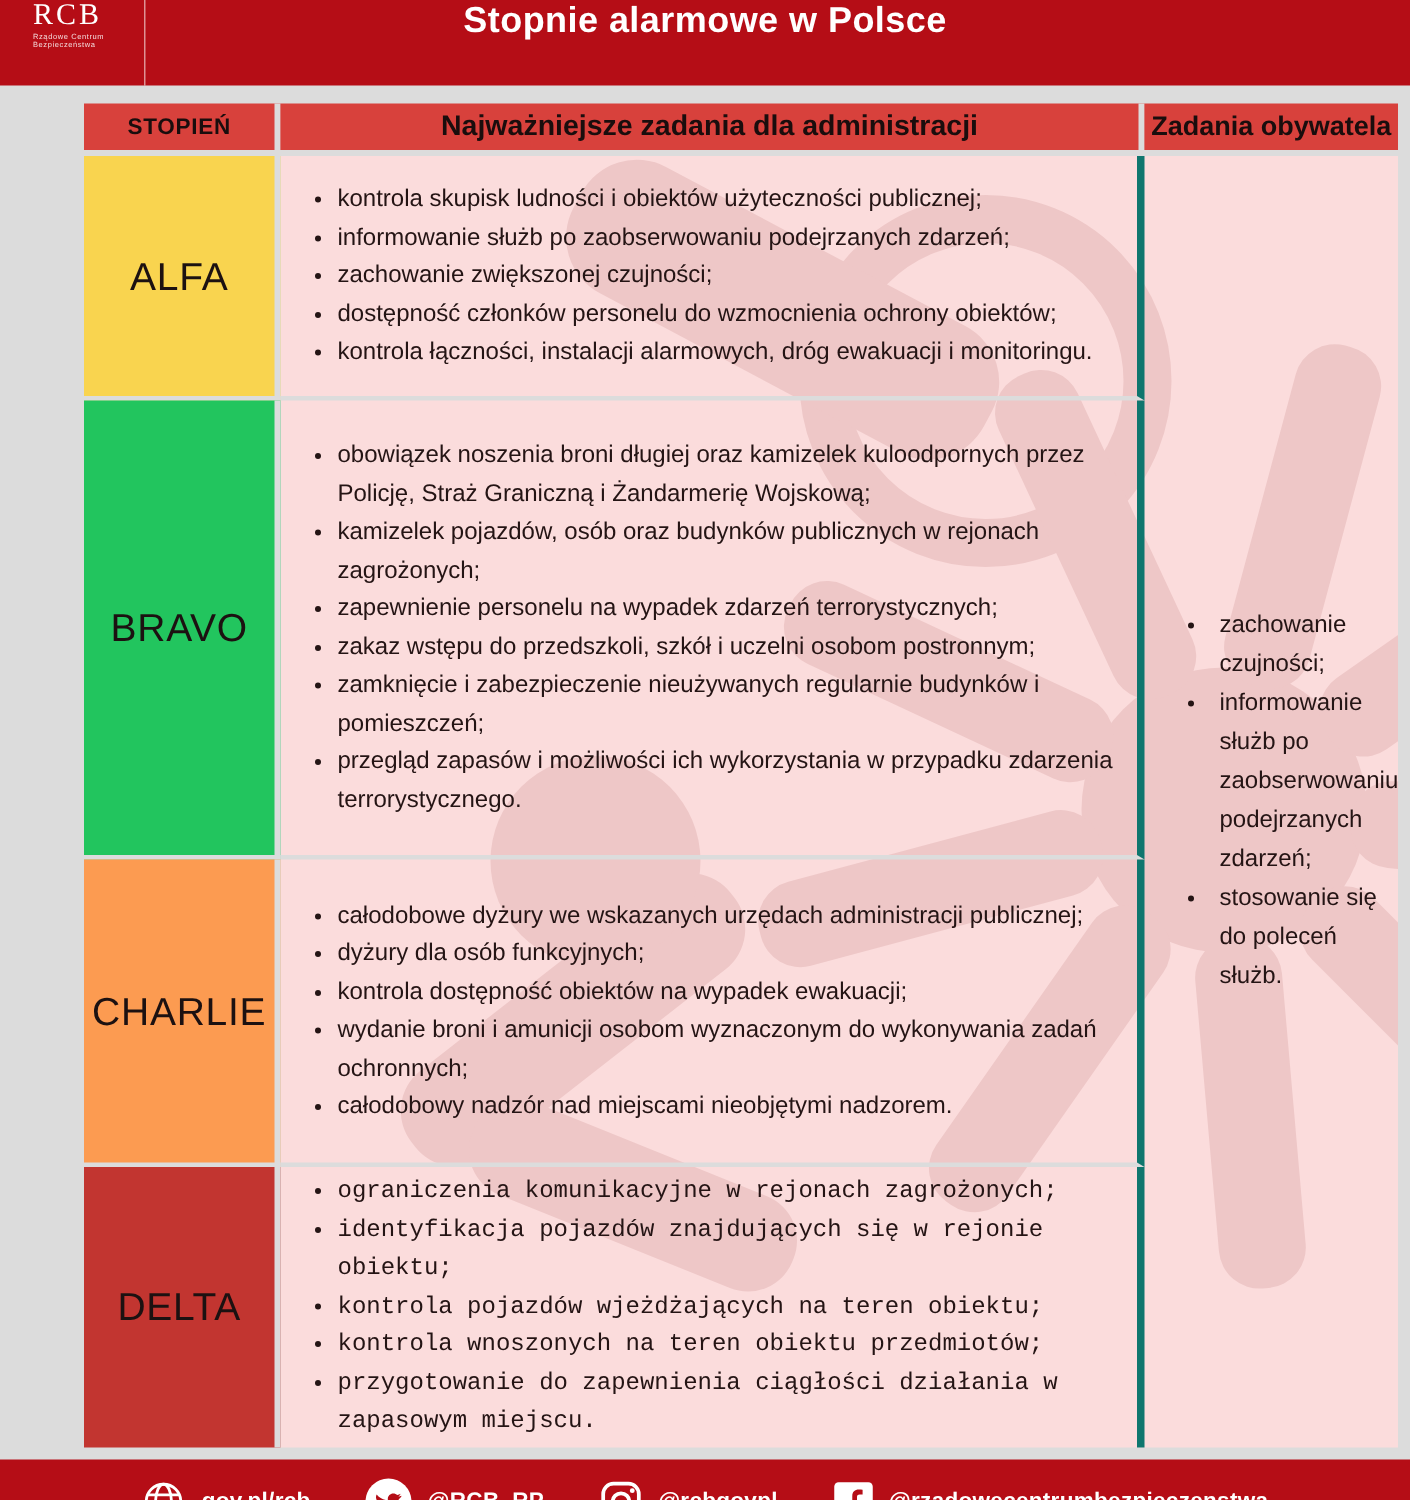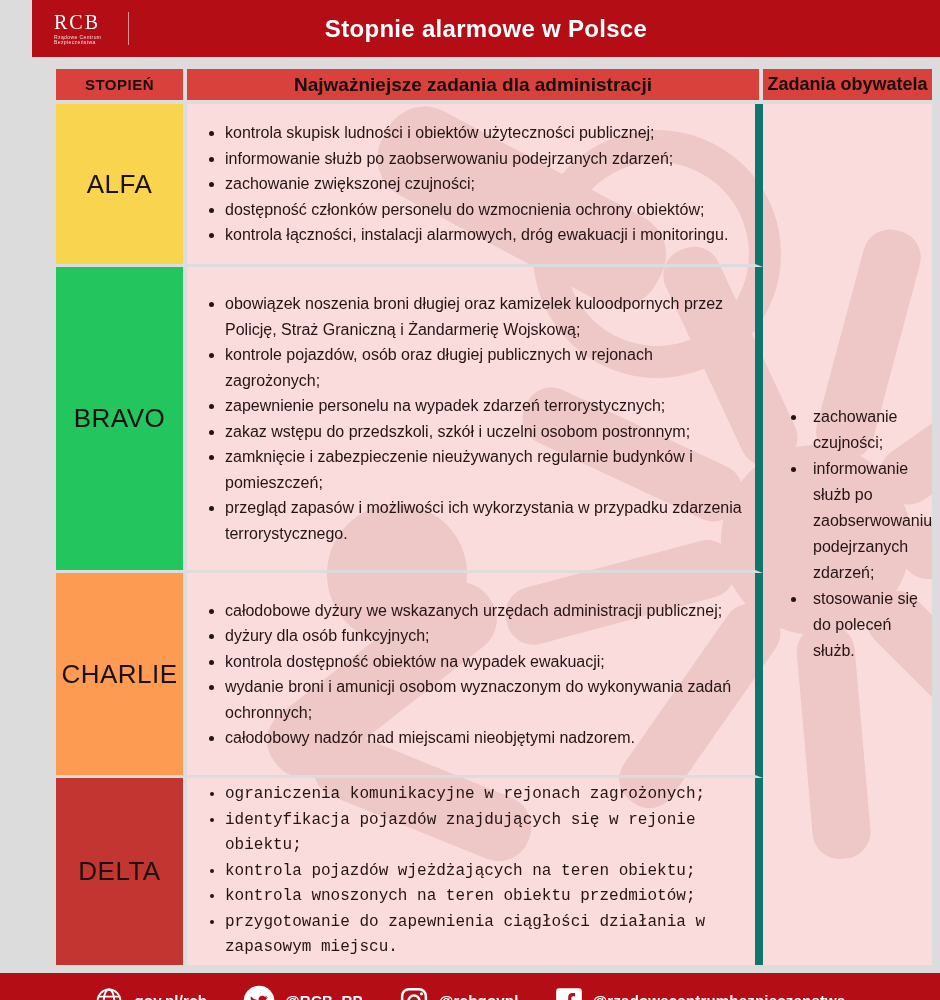--- a/index.html
+++ b/index.html
@@ -6,21 +6,21 @@
   body{
     width:940px;height:1000px;
     background:#dcdcdc;
     font-family:"Liberation Sans", sans-serif;
     display:flex;flex-direction:column;
     overflow:hidden;
   }
   
   .topbar{
     height:57px;background:#b50d16;position:relative;
-    display:flex;align-items:center;flex:none;margin-left:32px;
+    display:flex;flex:none;
   }
   .rcb-logo{
     margin-left:22px;color:#fff;display:flex;flex-direction:column;
     border-right:1px solid rgba(255,255,255,.55);
     padding-right:12px;line-height:1;
   }
   .rcb-logo .big{
     font-family:"Liberation Serif", serif;
     font-size:20px;letter-spacing:2px;font-weight:400;
   }
@@ -57,21 +57,21 @@
   }
   .pink-underlay svg{position:absolute;left:0;top:0;}
   .level-cell{
     display:flex;align-items:center;justify-content:center;
     font-size:26px;color:#1c1111;letter-spacing:.5px;
     border-right:4px solid #dcdcdc;border-bottom:3px solid #dcdcdc;
     position:relative;z-index:1;
   }
   .level-cell.last{border-bottom:none;}
   .tasks-cell{
-    border-right:8px solid #0f766e;border-bottom:3px solid #dcdcdc;
+    border-right:5px solid #0f766e;border-bottom:3px solid #dcdcdc;
     position:relative;z-index:1;
     display:flex;flex-direction:column;justify-content:center;
     padding:4px 8px 4px 14px;box-sizing:border-box;
   }
   .tasks-cell.last{border-bottom:none;font-family:Liberation Mono, monospace;}
   .tasks-cell ul{
     margin:0;padding:0 0 0 24px;list-style:disc;
     font-size:16px;line-height:25.5px;color:#241414;
   }
   .citizen-cell{
@@ -148,21 +148,21 @@
           <li>kontrola łączności, instalacji alarmowych, dróg ewakuacji i monitoringu.</li>
         </ul>
     </div>
 
     <div class="level-cell" style="background: #22c55e;">
       <span>BRAVO</span>
     </div>
     <div class="tasks-cell">
       <ul>
           <li>obowiązek noszenia broni długiej oraz kamizelek kuloodpornych przez Policję, Straż Graniczną i Żandarmerię Wojskową;</li>
-          <li>kontrole pojazdów, osób oraz długiej publicznych w rejonach zagrożonych;</li>
+          <li>kamizelek pojazdów, osób oraz budynków publicznych w rejonach zagrożonych;</li>
           <li>zapewnienie personelu na wypadek zdarzeń terrorystycznych;</li>
           <li>zakaz wstępu do przedszkoli, szkół i uczelni osobom postronnym;</li>
           <li>zamknięcie i zabezpieczenie nieużywanych regularnie budynków i pomieszczeń;</li>
           <li>przegląd zapasów i możliwości ich wykorzystania w przypadku zdarzenia terrorystycznego.</li>
         </ul>
     </div>
 
     <div class="level-cell" style="background: rgb(252, 155, 81);">
       <span>CHARLIE</span>
     </div>

